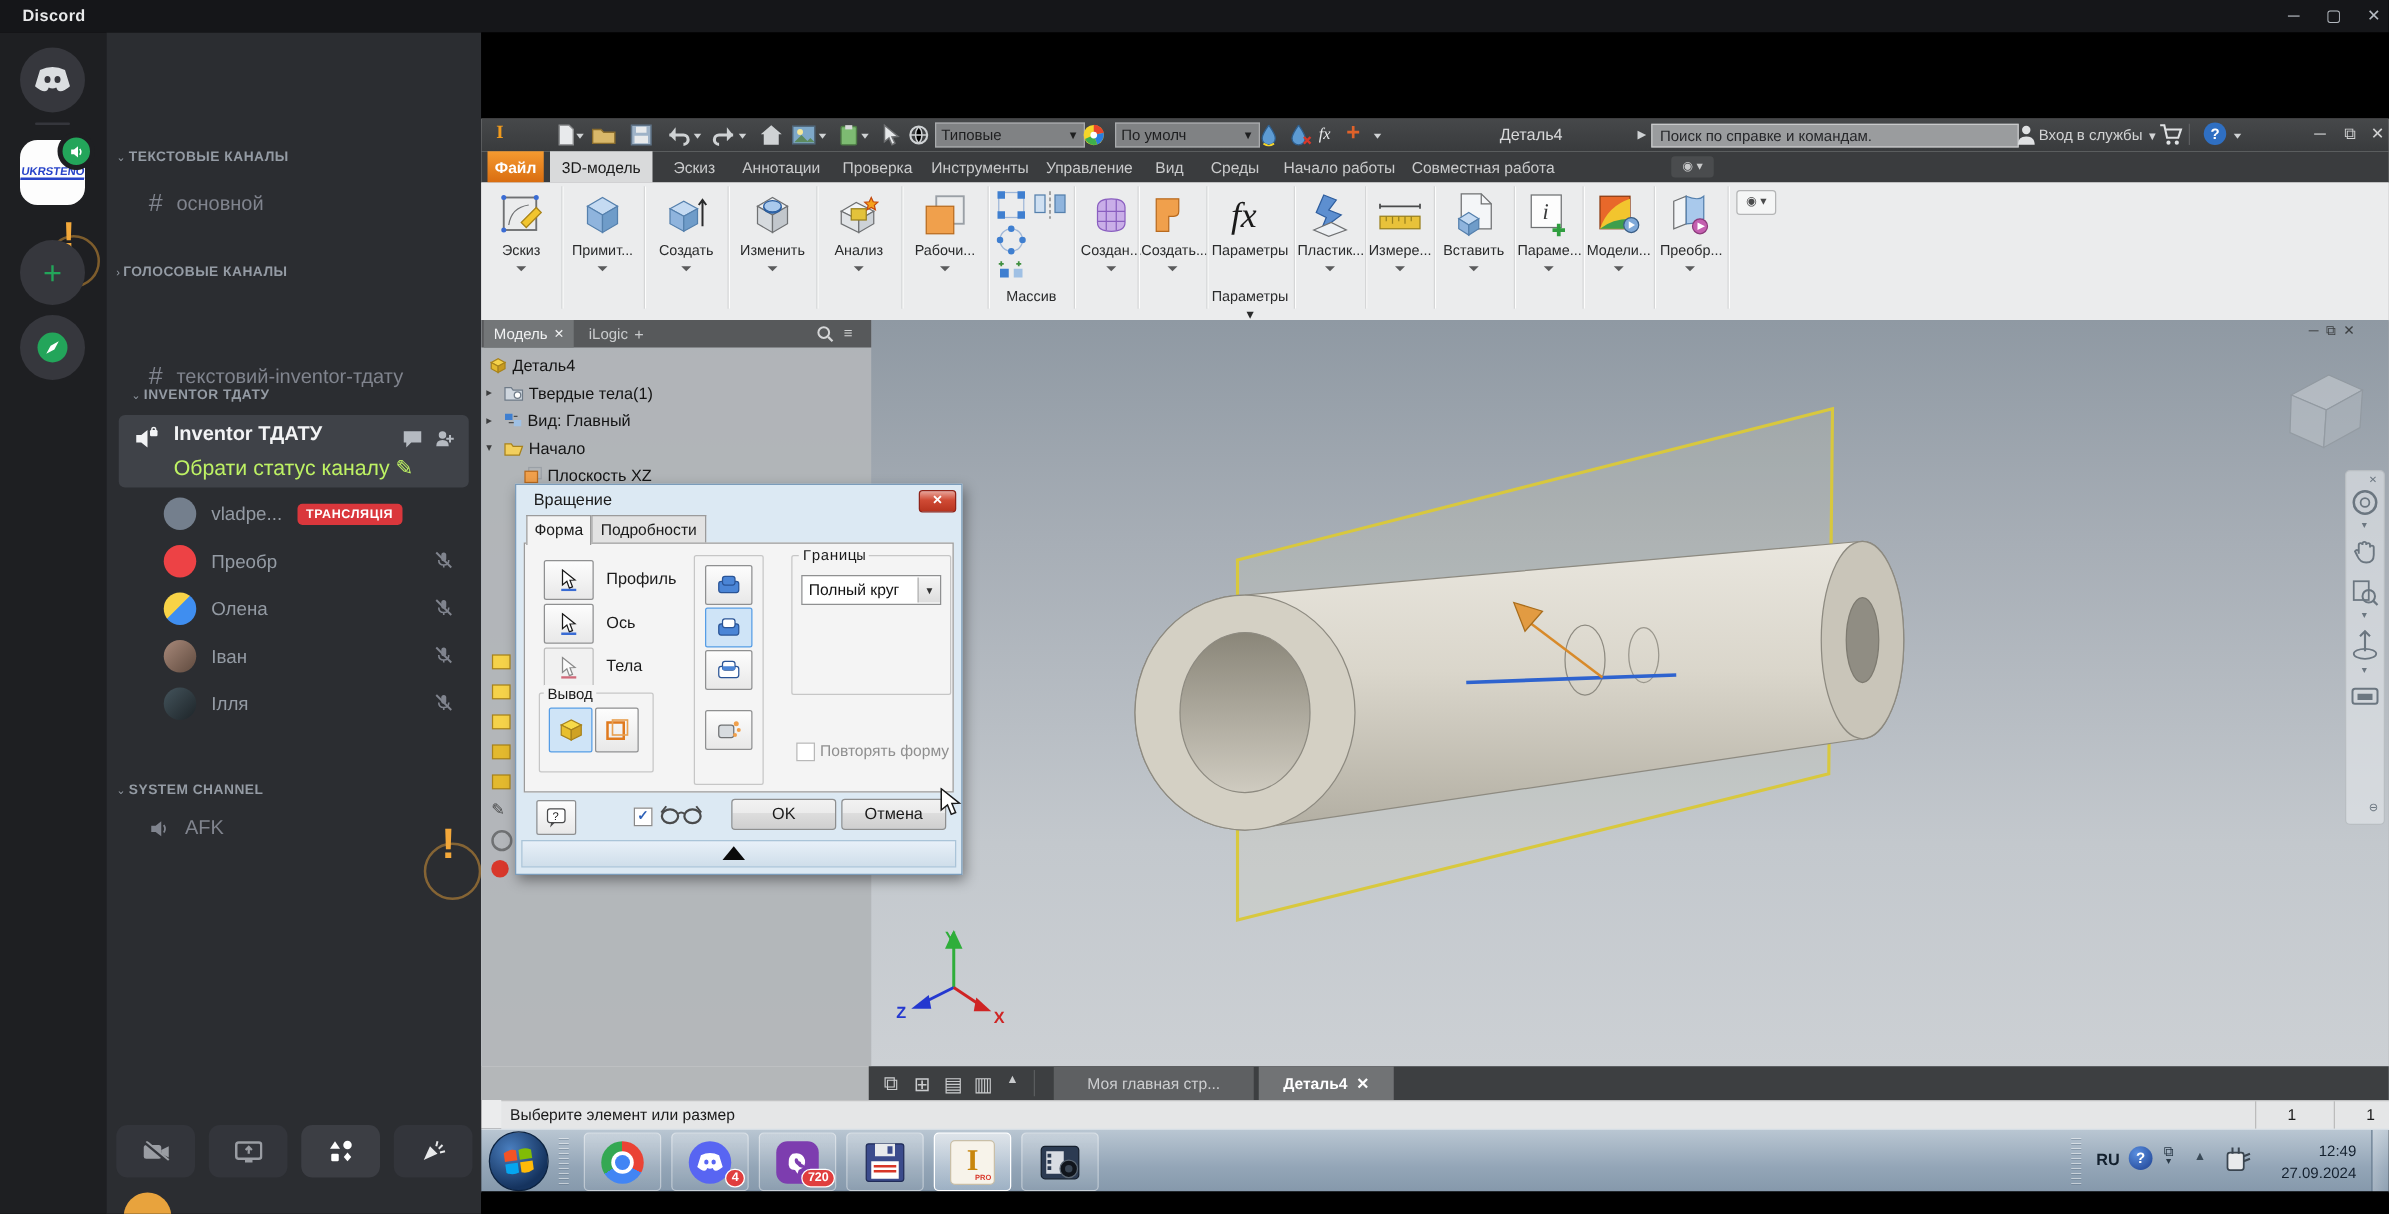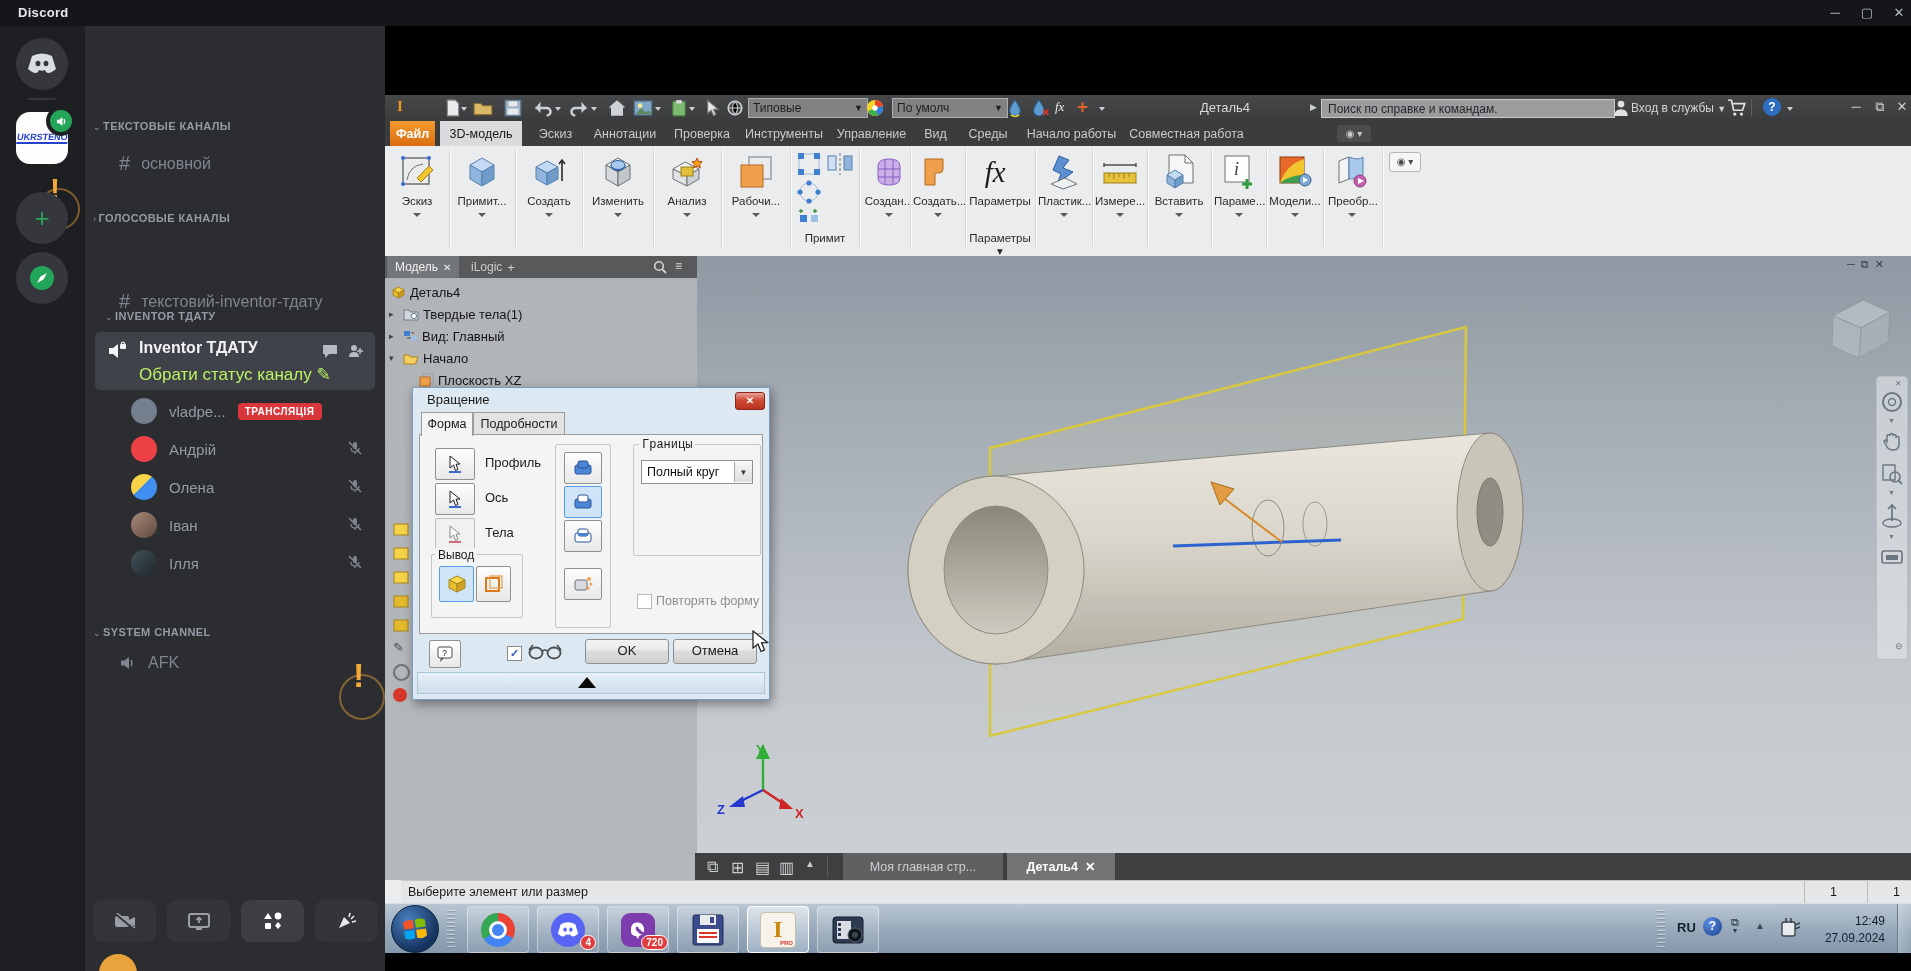--- a/index.html
+++ b/index.html
@@ -205,21 +205,21 @@
     </svg>
   </div>
 
   <div class="abs" style="left:46px;top:372px;display:flex;align-items:center;gap:12px;">
     <div class="avatar" style="background:#747f8d;"></div>
     <span class="duser-name">vladpe...</span>
     <span id="badge-live">ТРАНСЛЯЦІЯ</span>
   </div>
   <div class="abs" style="left:46px;top:410px;display:flex;align-items:center;gap:12px;">
     <div class="avatar" style="background:#ed4245;"></div>
-    <span class="duser-name">Андрій</span>
+    <span class="duser-name">Преобр</span>
   </div>
   <div class="abs" style="left:46px;top:448px;display:flex;align-items:center;gap:12px;">
     <div class="avatar" style="background:linear-gradient(135deg,#f8d347 45%,#3f8ef0 46%);"></div>
     <span class="duser-name">Олена</span>
   </div>
   <div class="abs" style="left:46px;top:486px;display:flex;align-items:center;gap:12px;">
     <div class="avatar" style="background:linear-gradient(135deg,#a8897a,#5f4a3e);"></div>
     <span class="duser-name">Іван</span>
   </div>
   <div class="abs" style="left:46px;top:524px;display:flex;align-items:center;gap:12px;">
@@ -511,21 +511,21 @@
             <circle cx="21" cy="12" r="2.6" fill="#3f7fd0"></circle>
             <circle cx="12" cy="21" r="2.6" fill="#3f7fd0"></circle>
             <circle cx="3" cy="12" r="2.6" fill="#3f7fd0"></circle>
           </svg>
         <svg class="abs" style="left:2px;top:57px;" width="24" height="24" viewBox="0 0 24 24">
             <rect x="3" y="8" width="7" height="7" fill="#3f7fd0"></rect>
             <rect x="14" y="8" width="7" height="7" fill="#9fc0e4"></rect>
             <path d="M2 4h4M4 2v4M18 2v4M16 4h4" stroke="#3f8f3f" stroke-width="1.4"></path>
           </svg>
       </div>
-      <div class="rgrouplbl abs" style="left:410px;width:60px;">Примит</div>
+      <div class="rgrouplbl abs" style="left:410px;width:60px;">Массив</div>
       <div class="rsep abs" style="left:474px;"></div>
       <div class="rbtn abs" style="left:478px;width:52px;">
         <div class="ricon">
             <svg width="38" height="38" viewBox="0 0 38 38">
               <path d="M8 13 Q8 6 19 6 Q30 6 30 13 L30 25 Q30 32 19 32 Q8 32 8 25 Z" fill="#c9aee8" stroke="#8a5fc0"></path>
               <path d="M8 16 H30 M8 24 H30 M15 7 V31 M23 7 V31" stroke="#8a5fc0" stroke-width="1"></path>
             </svg>
           </div>
         <div class="rlabel">Создан...</div>
           <div class="rchev"></div>

